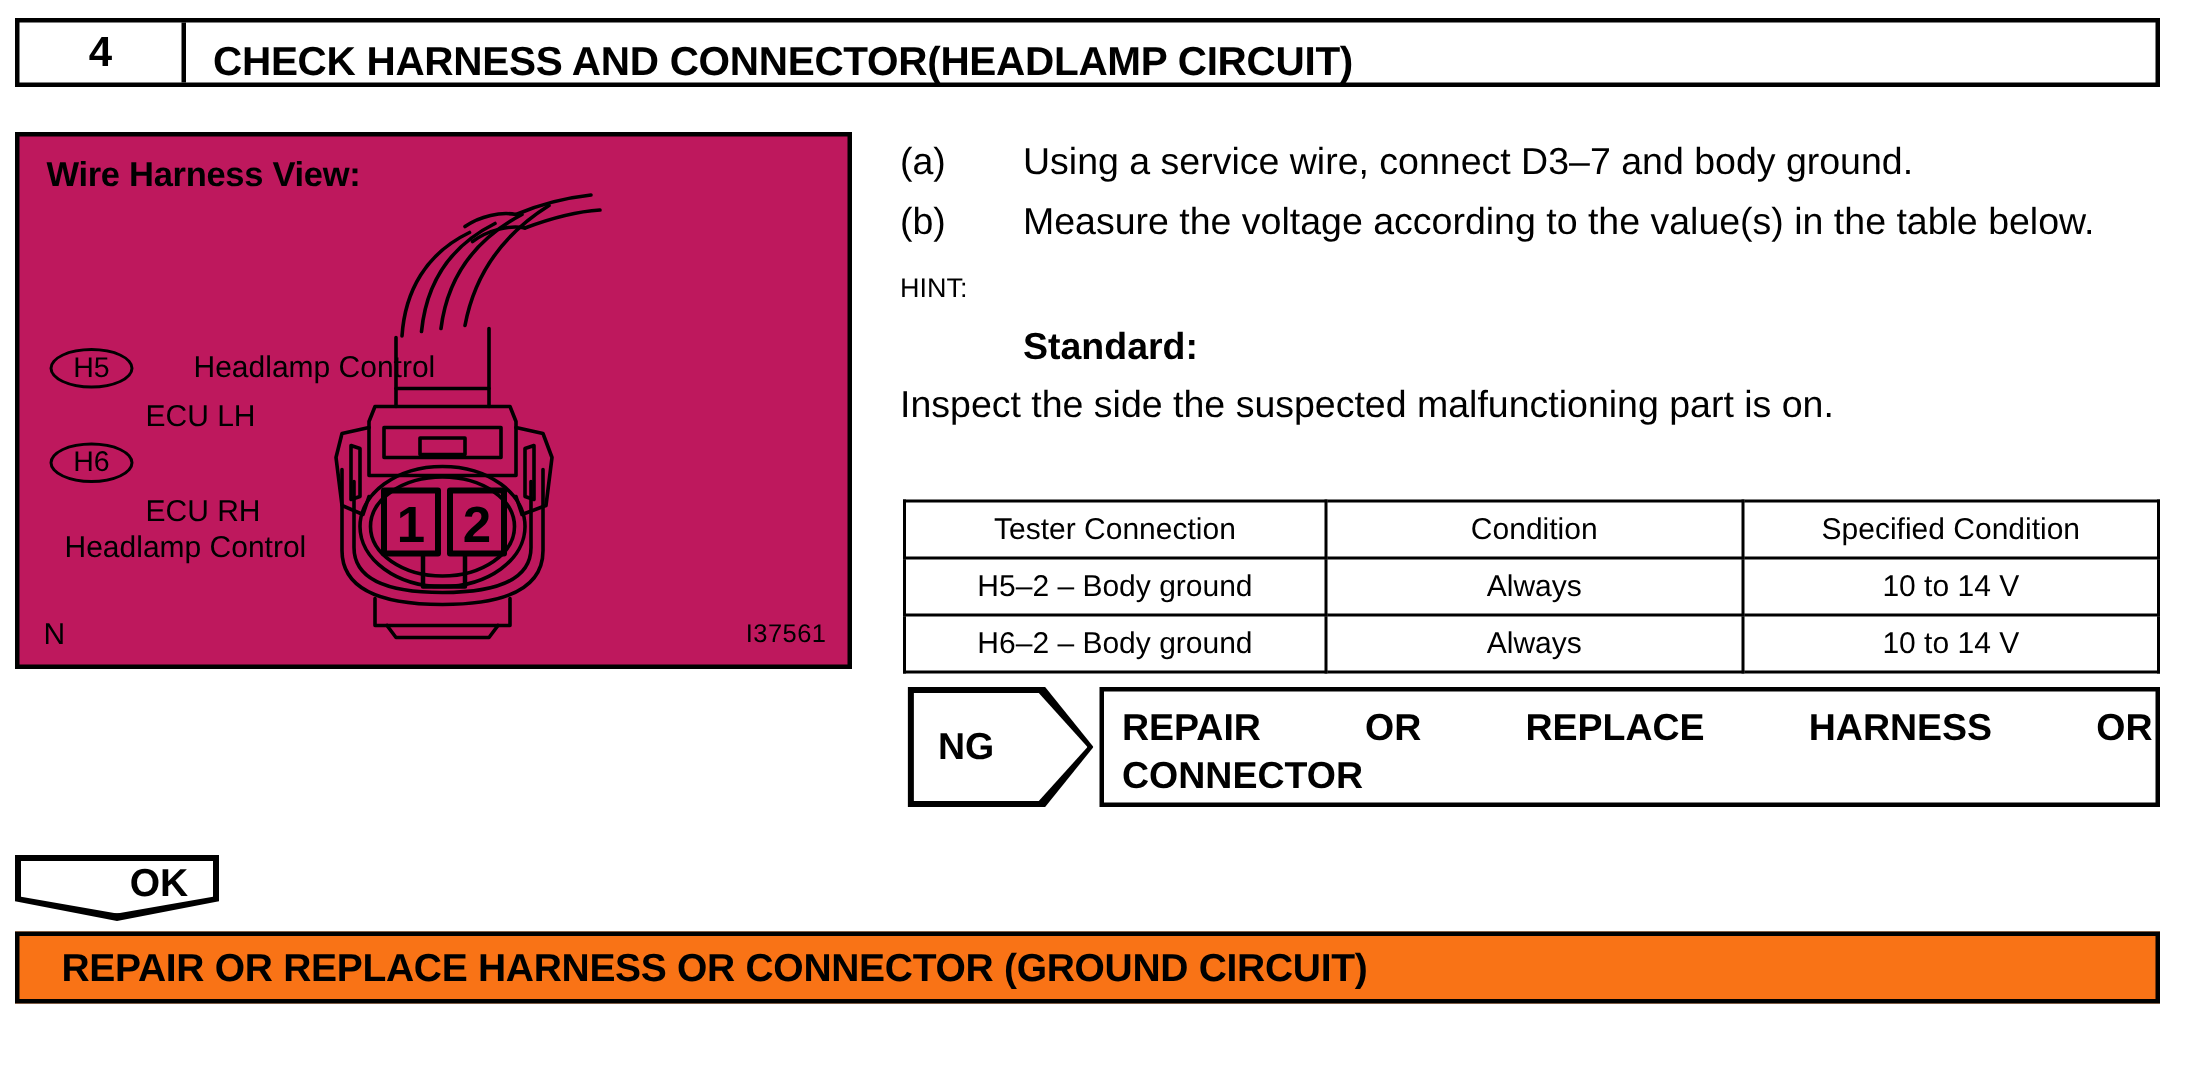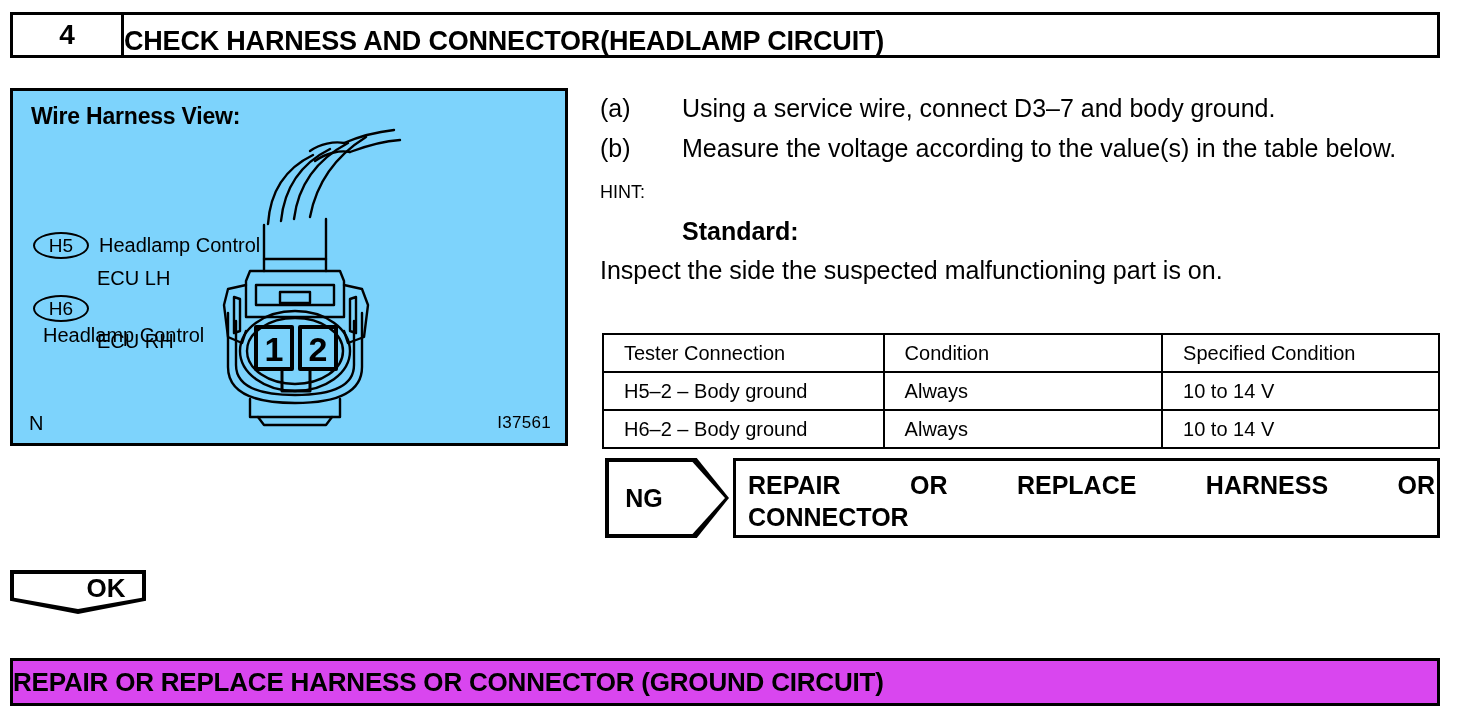--- a/index.html
+++ b/index.html
@@ -36,49 +36,51 @@
     align-items: center;
     justify-content: center;
     font-size: 28px;
     font-weight: bold;
     letter-spacing: 0px;
   }
   #step-title-cell {
     flex: 1;
     display: flex;
     align-items: center;
+    padding-left: 18px;
     font-size: 27px;
     font-weight: bold;
     letter-spacing: -0.2px;
     margin-top: 13px;
   }
 
   
   #harness-figure {
     position: absolute;
     left: 10px;
     top: 88px;
     width: 558px;
     height: 358px;
     border: 3px solid #000;
     box-sizing: border-box;
-    background: #7dd3fc;
+    background: #be185d;
   }
   #harness-title {
     position: absolute;
     left: 18px;
     top: 12px;
     font-size: 23px;
     font-weight: bold;
     letter-spacing: -0.2px;
   }
   .conn-ref-row {
     position: absolute;
     display: flex;
     align-items: flex-start;
+    gap: 30px;
   }
   .conn-ellipse {
     width: 56px;
     height: 27px;
     border: 2.5px solid #000;
     border-radius: 50%;
     display: flex;
     align-items: center;
     justify-content: center;
     font-size: 19px;
@@ -162,20 +164,21 @@
   #standard-table {
     position: absolute;
     left: 602px;
     top: 333px;
     width: 838px;
     border-collapse: collapse;
     background: #fff;
   }
   #standard-table td {
     border: 2.5px solid #000;
+    text-align: center;
     font-size: 20px;
     height: 36px;
     padding: 0 20px;
   }
   #standard-table .col-tester { width: 278px; }
   #standard-table .col-condition { width: 280px; }
   #standard-table .col-spec { width: 278px; margin-left: 16px; }
 
   
   #ng-arrow {
@@ -271,28 +274,29 @@
     justify-content: center;
     font-size: 26px;
     font-weight: bold;
     padding-left: 28px;
   }
 
   
   #final-result-box {
     position: absolute;
     left: 10px;
-    top: 658px;
+    top: 621px;
     width: 1430px;
     height: 48px;
     border: 3px solid #000;
     box-sizing: border-box;
     display: flex;
     align-items: center;
-    background: #d946ef;
+    padding-left: 28px;
+    background: #f97316;
   }
   #final-result-text {
     font-size: 26px;
     font-weight: bold;
     letter-spacing: -0.2px;
   }
 </style>
 </head>
 <body>
 

